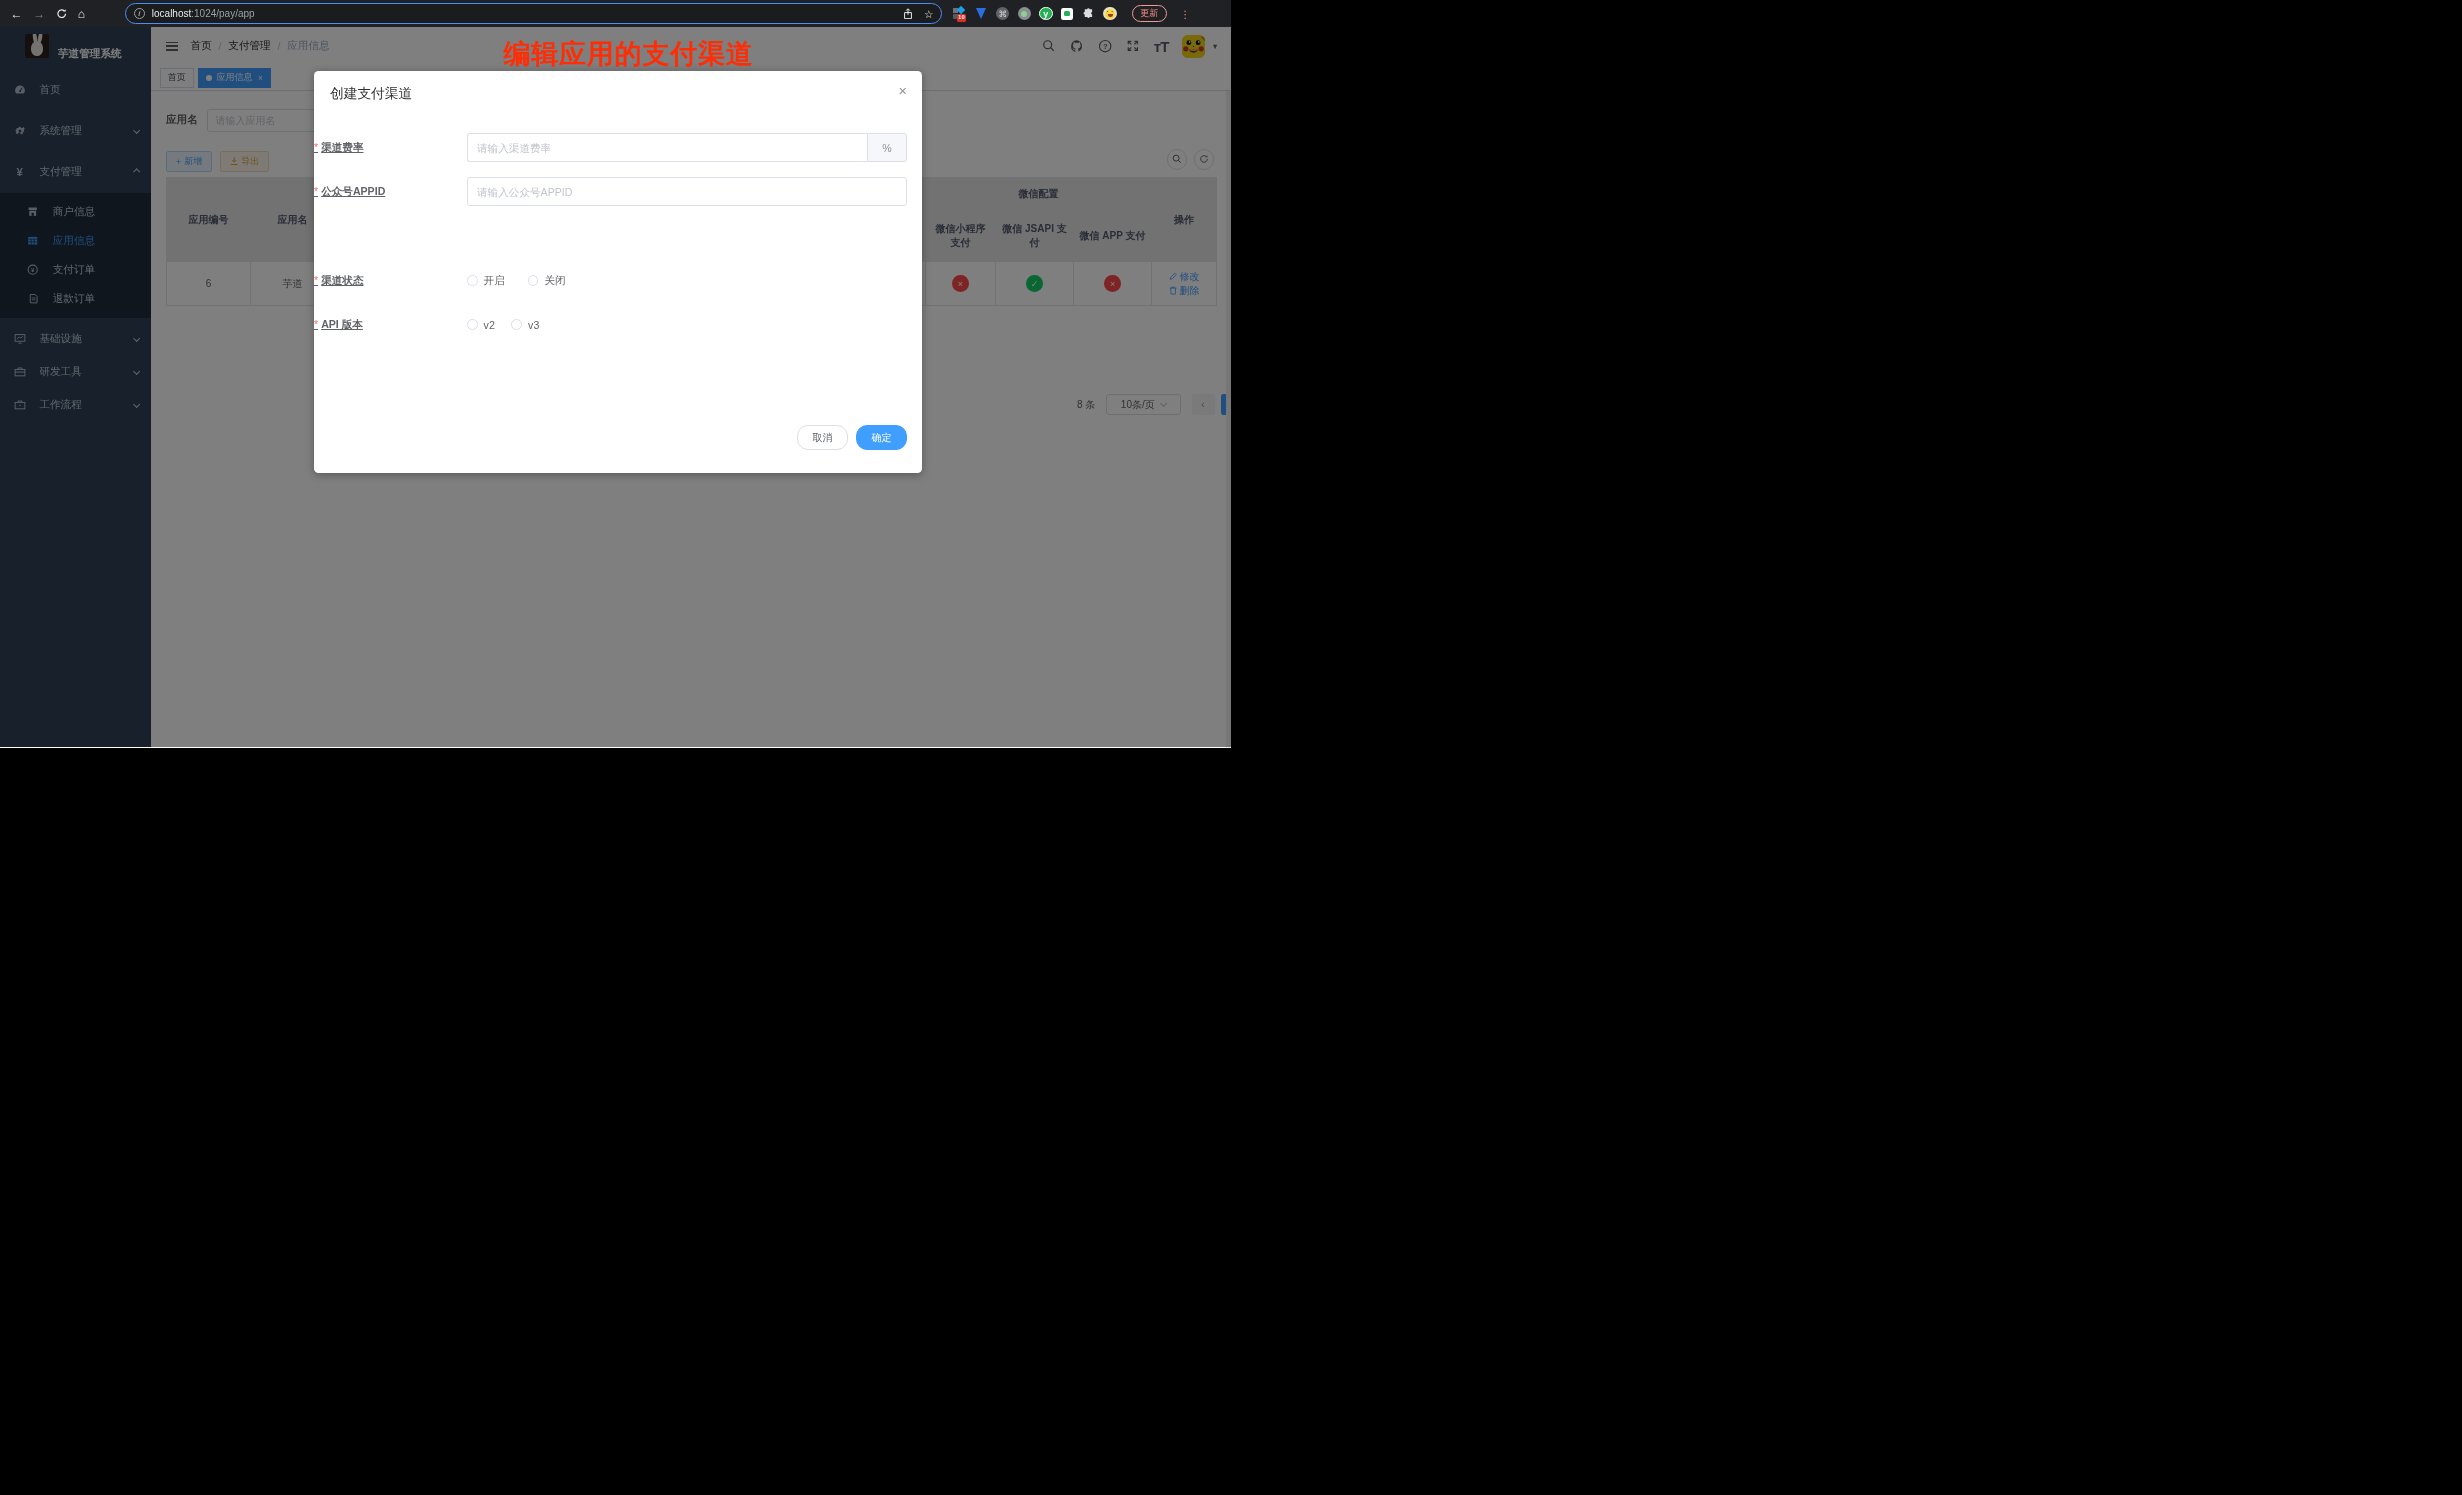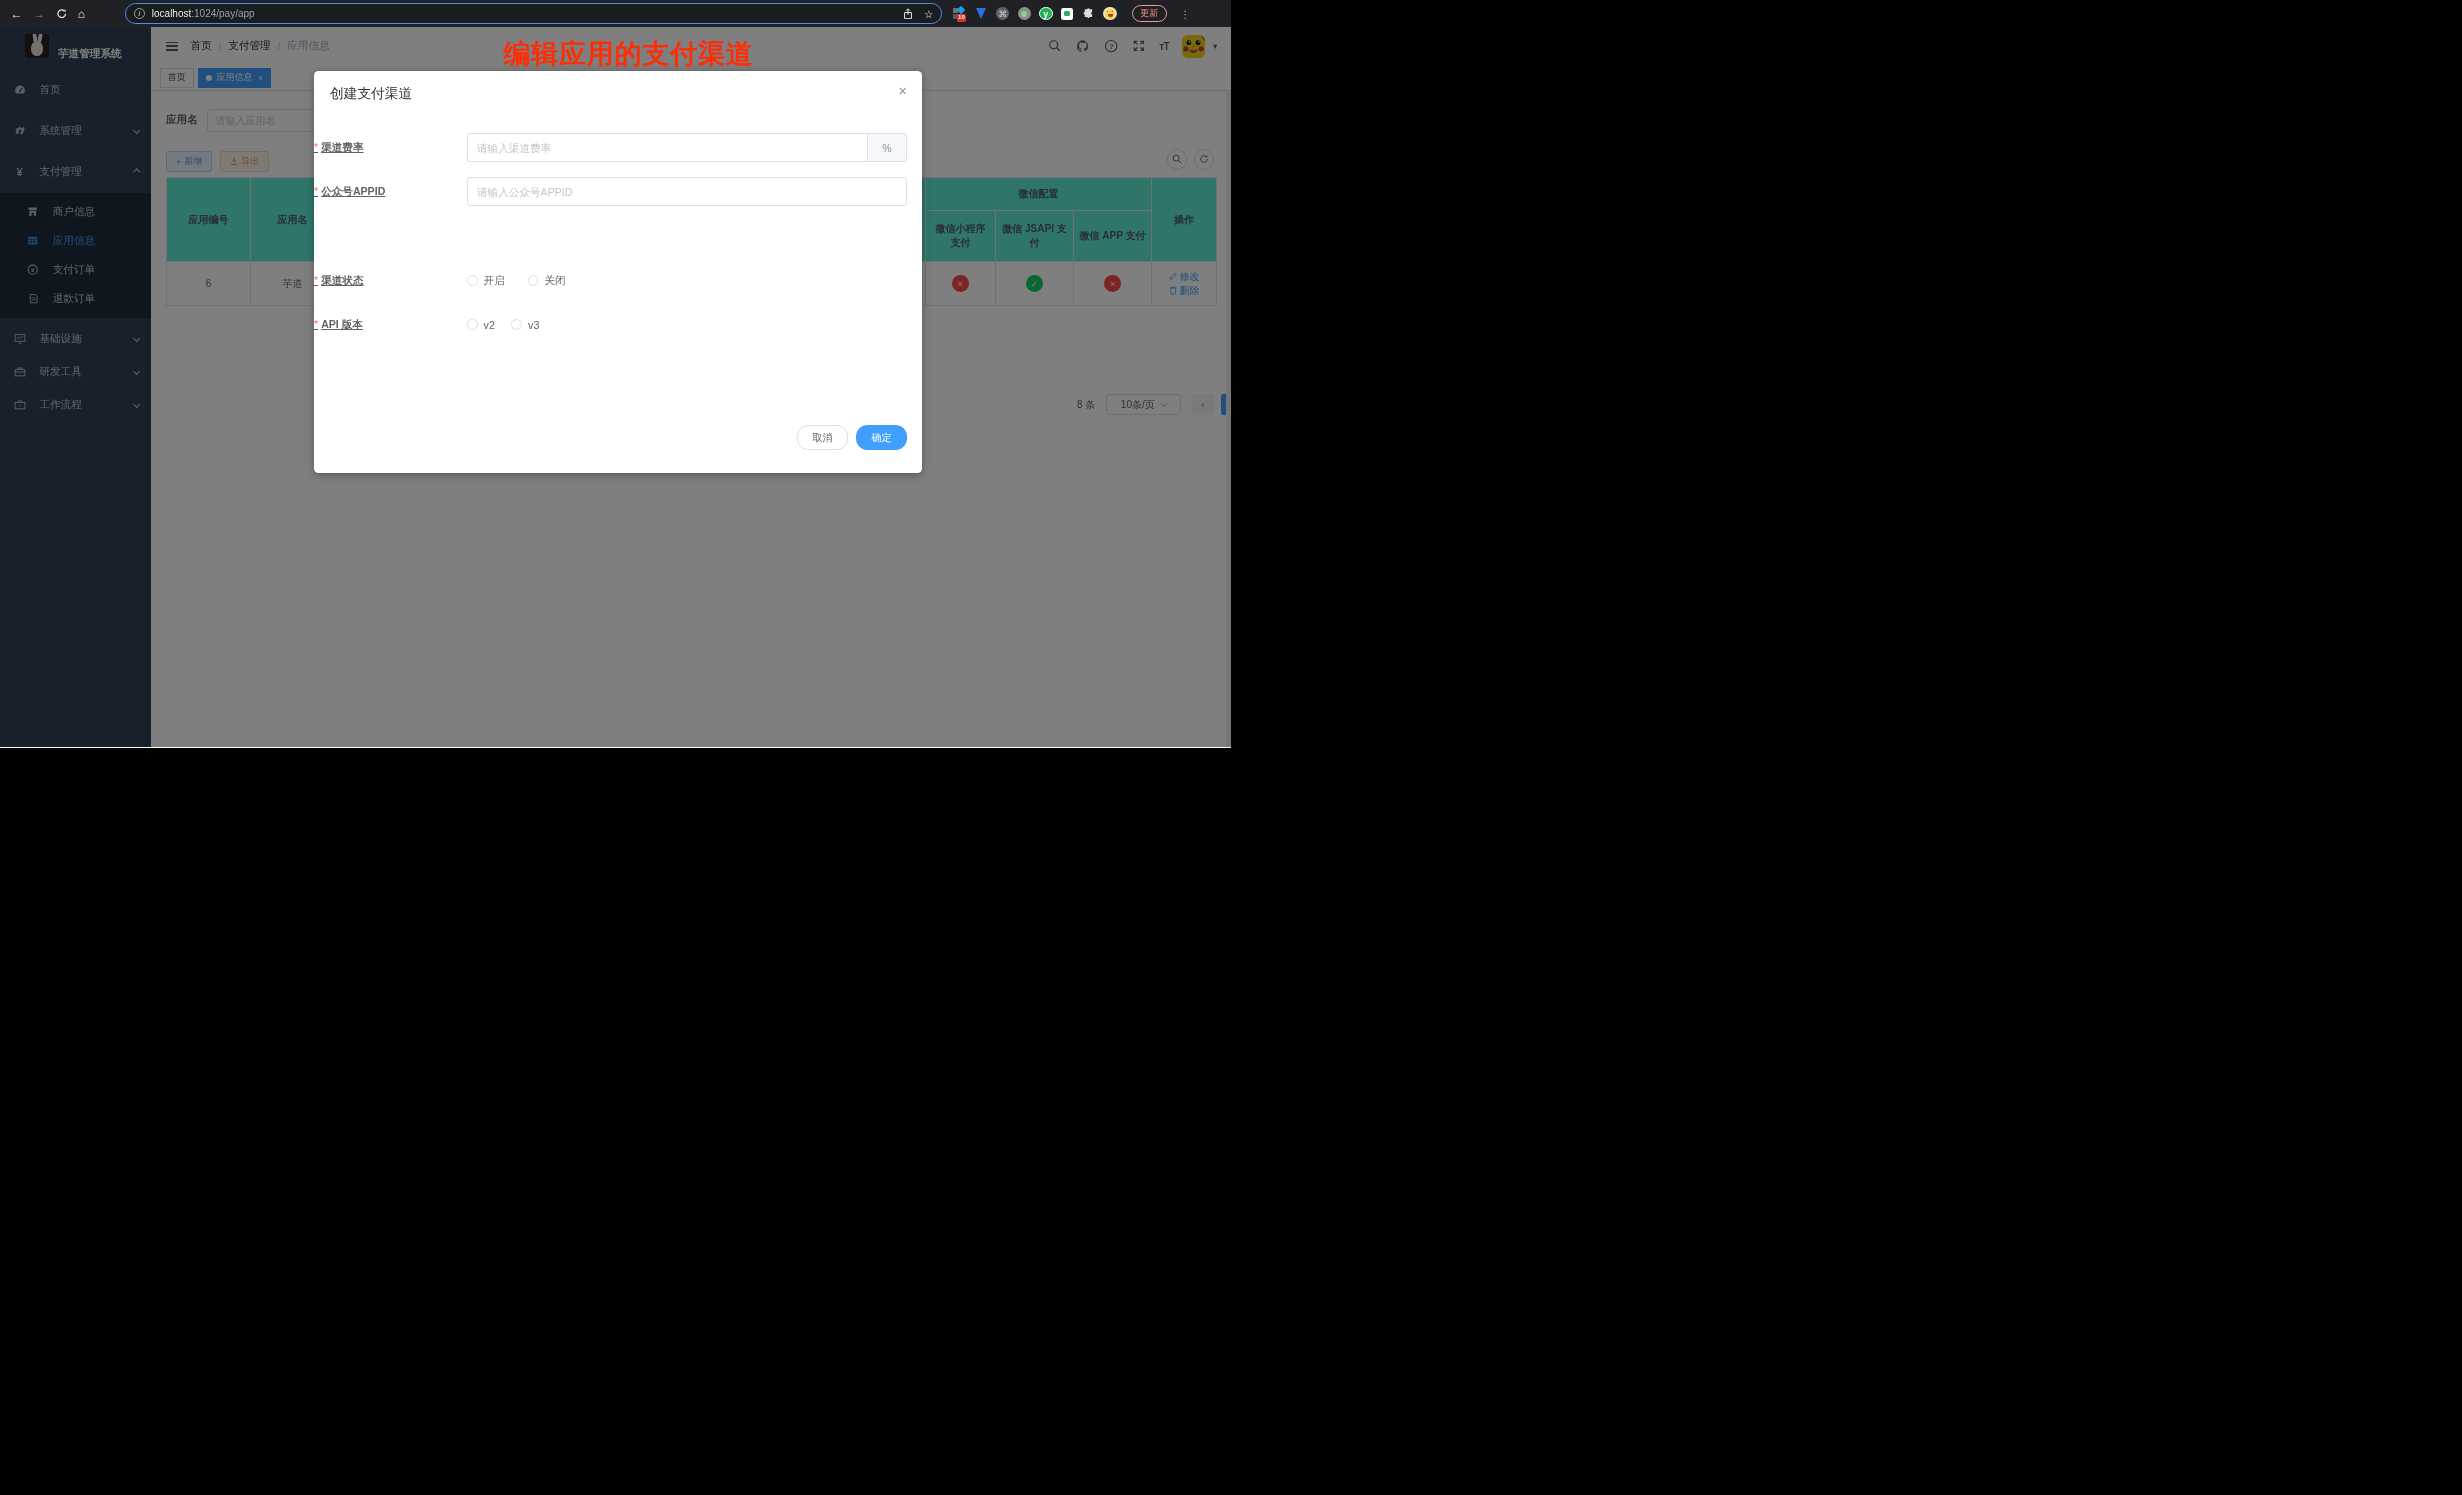--- a/index.html
+++ b/index.html
@@ -70,21 +70,21 @@
   .burger .bars { position:relative; width:12px; height:9px; }
   .burger .bars i { position:absolute; left:0; height:1.5px; background:#5a5e66; }
   .burger .bars i:nth-child(1){ top:0; width:12px; }
   .burger .bars i:nth-child(2){ top:3.8px; width:12px; }
   .burger .bars i:nth-child(3){ top:7.6px; width:12px; }
   .crumbs { display:flex; align-items:center; margin-left:6px; font-size:10.6px; color:#303133; gap:6.8px; }
   .crumbs .sep { color:#c0c4cc; }
   .crumbs .last { color:#97a8be; }
   .nav-right { position:absolute; right:13.7px; top:0; height:38px; display:flex; align-items:center; gap:13px; color:#5a5e66; }
   .nico { width:15px; height:15px; display:flex; align-items:center; justify-content:center; }
-  .tt { font-size:10px; font-weight:700; color:#5a5e66; letter-spacing:-0.8px; }
+  .tt { font-size:15px; font-weight:700; color:#5a5e66; letter-spacing:-0.8px; }
   .avatar { width:23px; height:23px; border-radius:6px; overflow:hidden; position:relative; background:#f0d514; }
   .caret { color:#5a5e66; font-size:8.4px; margin-left:-4.6px; }
 
   
   .tagsbar { position:absolute; left:151px; top:38px; right:0; height:26px; background:#fff; border-bottom:0.8px solid #d8dce5; box-shadow:0 0.8px 2.3px rgba(0,0,0,.08); display:flex; align-items:center; padding-left:9px; gap:4.6px; }
   .tag { height:20px; display:flex; align-items:center; padding:0 6.8px; border:0.8px solid #d8dce5; background:#fff; color:#495060; font-size:9px; }
   .tag.active { background:#409eff; border-color:#409eff; color:#fff; }
   .tag .dot { width:6px; height:6px; border-radius:50%; background:#fff; margin-right:4.6px; }
   .tag .x { margin-left:5.3px; font-size:8.4px; }
 
@@ -97,21 +97,21 @@
   .toolbar { position:absolute; left:15px; top:60px; display:flex; gap:7.6px; }
   .btn-mini { height:21px; padding:0 9px; border-radius:2.3px; font-size:9px; display:flex; align-items:center; gap:3px; }
   .btn-add { background:#ecf5ff; border:0.8px solid #b3d8ff; color:#409eff; }
   .btn-export { background:#fdf6ec; border:0.8px solid #f5dab1; color:#e6a23c; }
   .right-tools { position:absolute; right:16.7px; top:58px; display:flex; gap:6.8px; }
   .circle-btn { width:20.5px; height:20.5px; border-radius:50%; border:0.8px solid #dcdfe6; background:#fff; color:#606266; display:flex; align-items:center; justify-content:center; }
 
   
   .tbl { position:absolute; left:15px; top:86px; width:1051px; border-collapse:collapse; table-layout:fixed; font-size:10px; }
   .tbl th, .tbl td { border:0.8px solid #dfe6ec; text-align:center; vertical-align:middle; }
-  .tbl th { background:#5eead4; color:#515a6e; font-weight:700; padding:3px 4.6px; }
+  .tbl th { background:#e5e5e5; color:#515a6e; font-weight:700; padding:3px 4.6px; }
   .tbl td { color:#606266; background:#fff; }
   .row1 { height:33px; }
   .row2 { height:51px; }
   .brow { height:44px; }
   .status-ico { display:inline-flex; width:16.7px; height:16.7px; border-radius:50%; align-items:center; justify-content:center; color:#fff; font-size:9px; }
   .st-red { background:#ff4949; }
   .st-green { background:#13ce66; }
   .op-link { color:#409eff; font-size:10px; display:inline-flex; align-items:center; gap:2.3px; margin:0 6px; }
 
   

